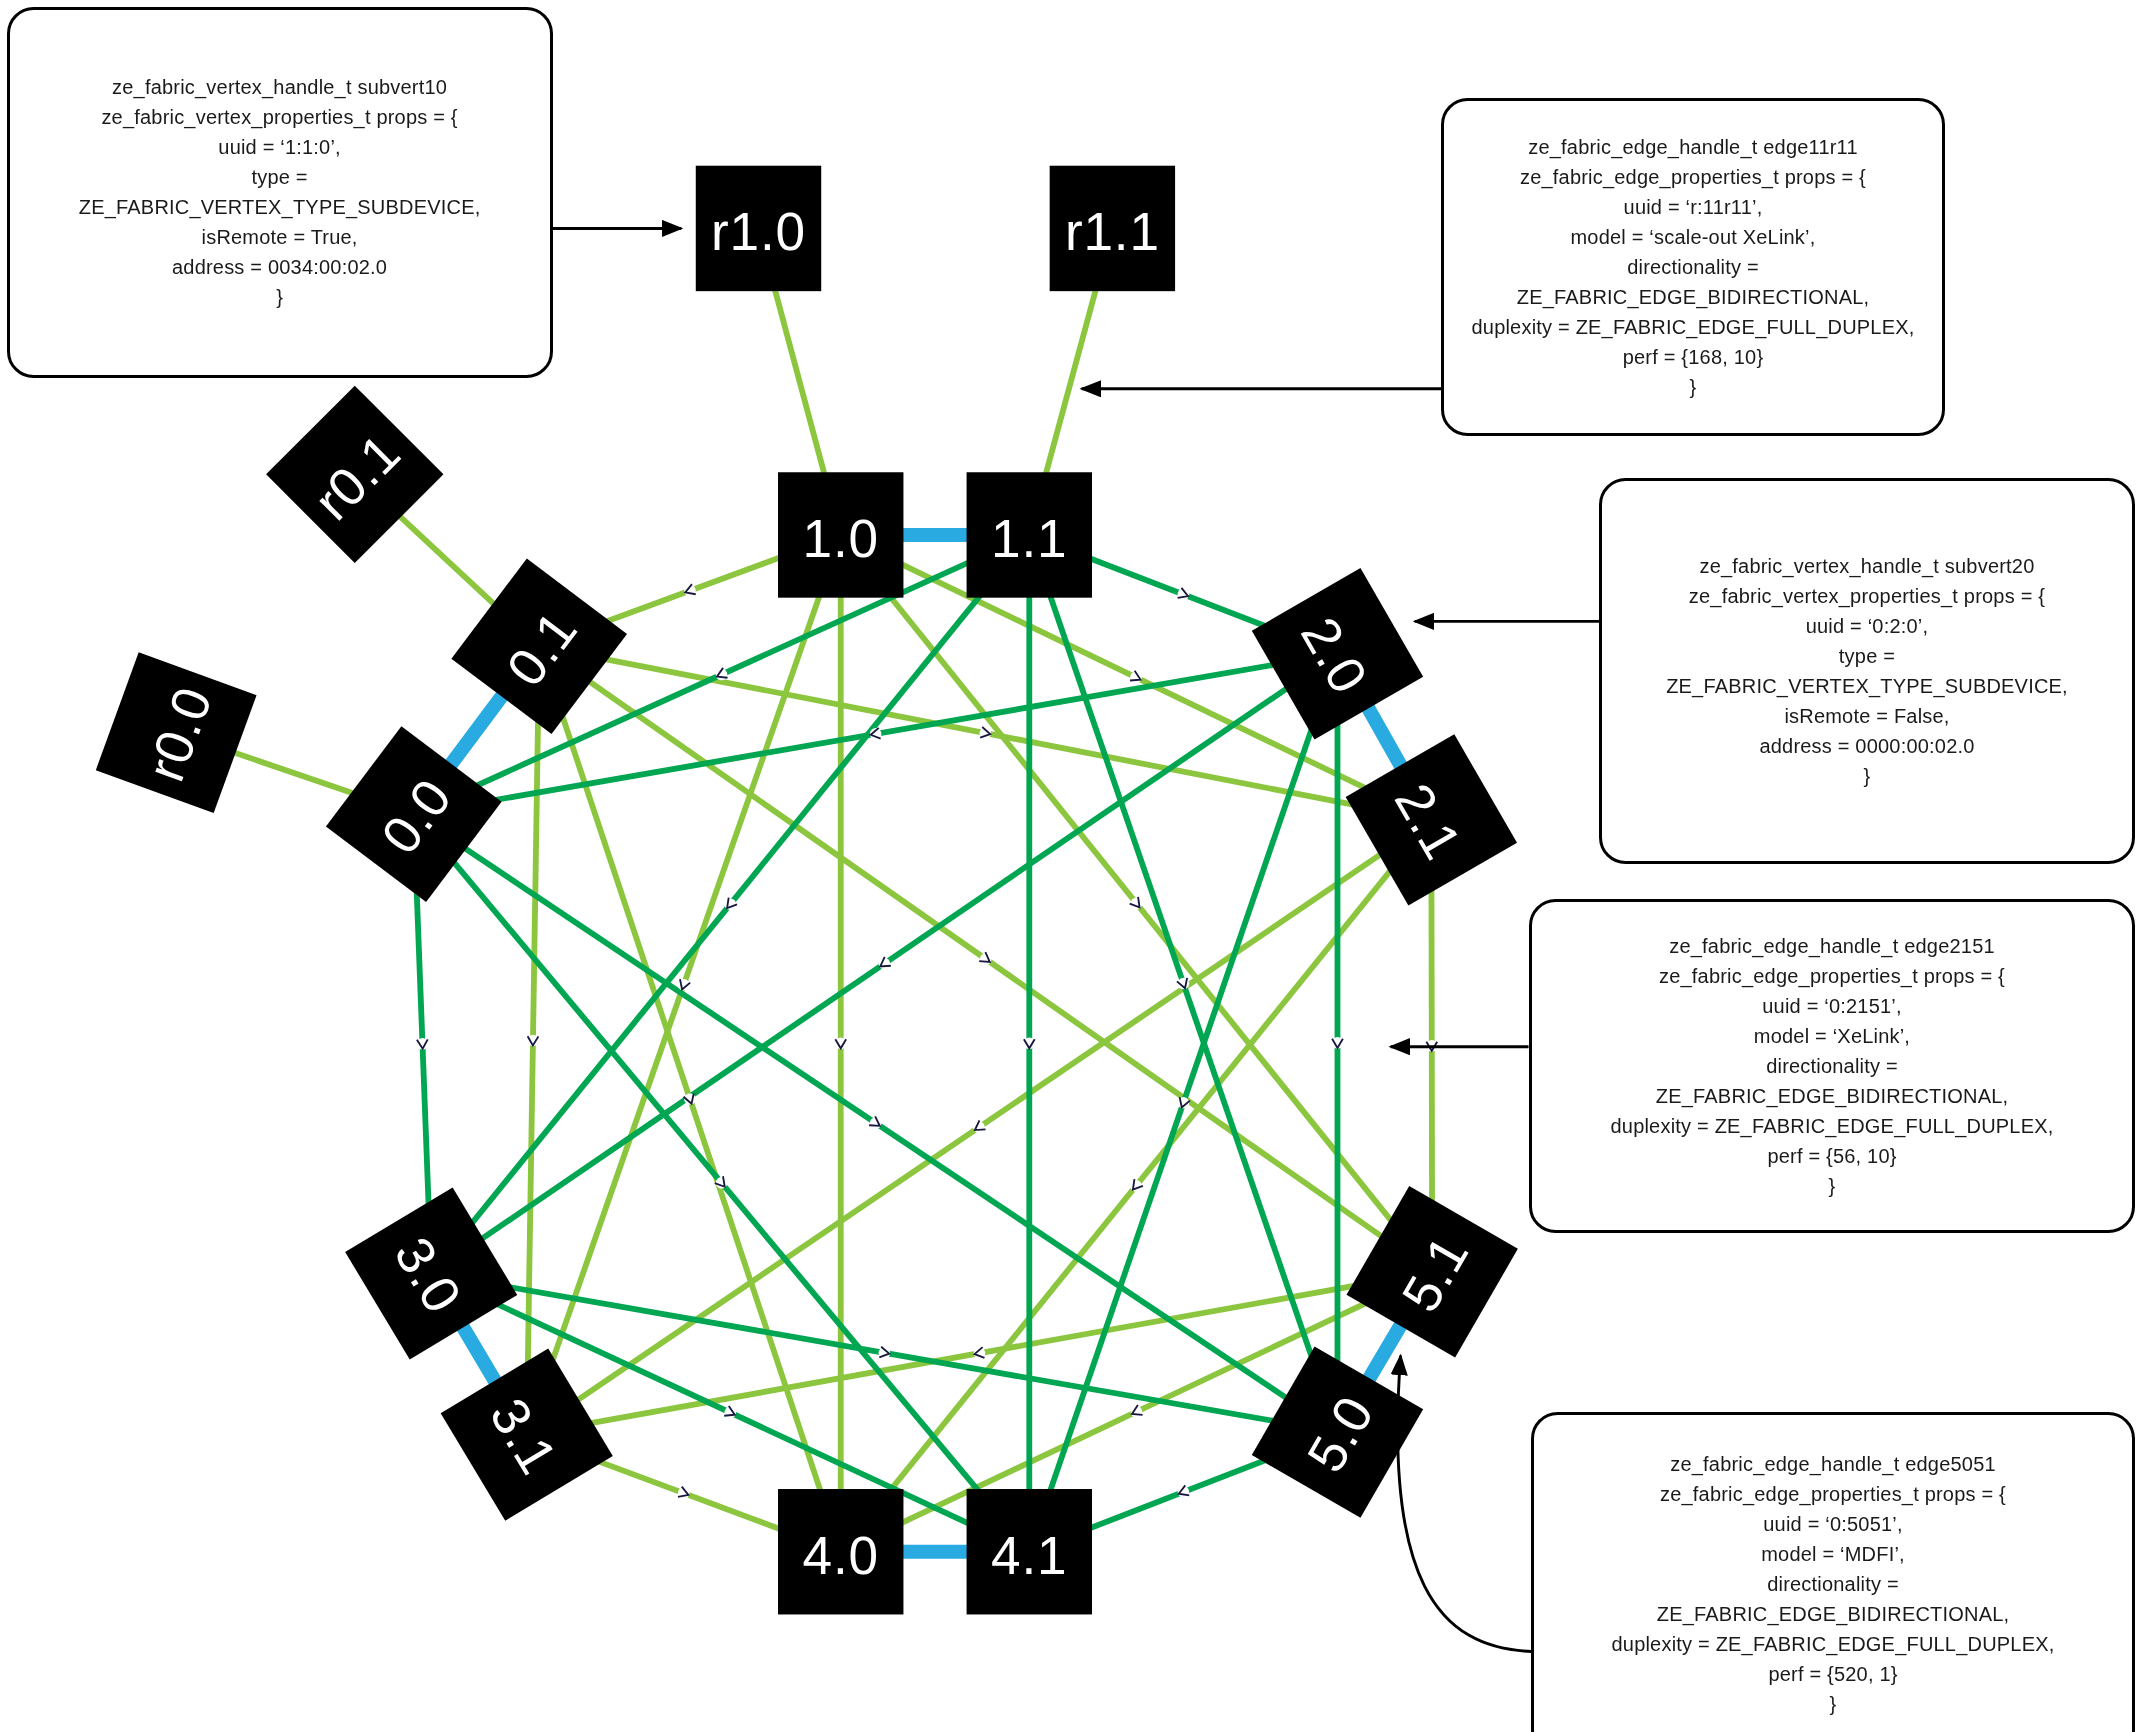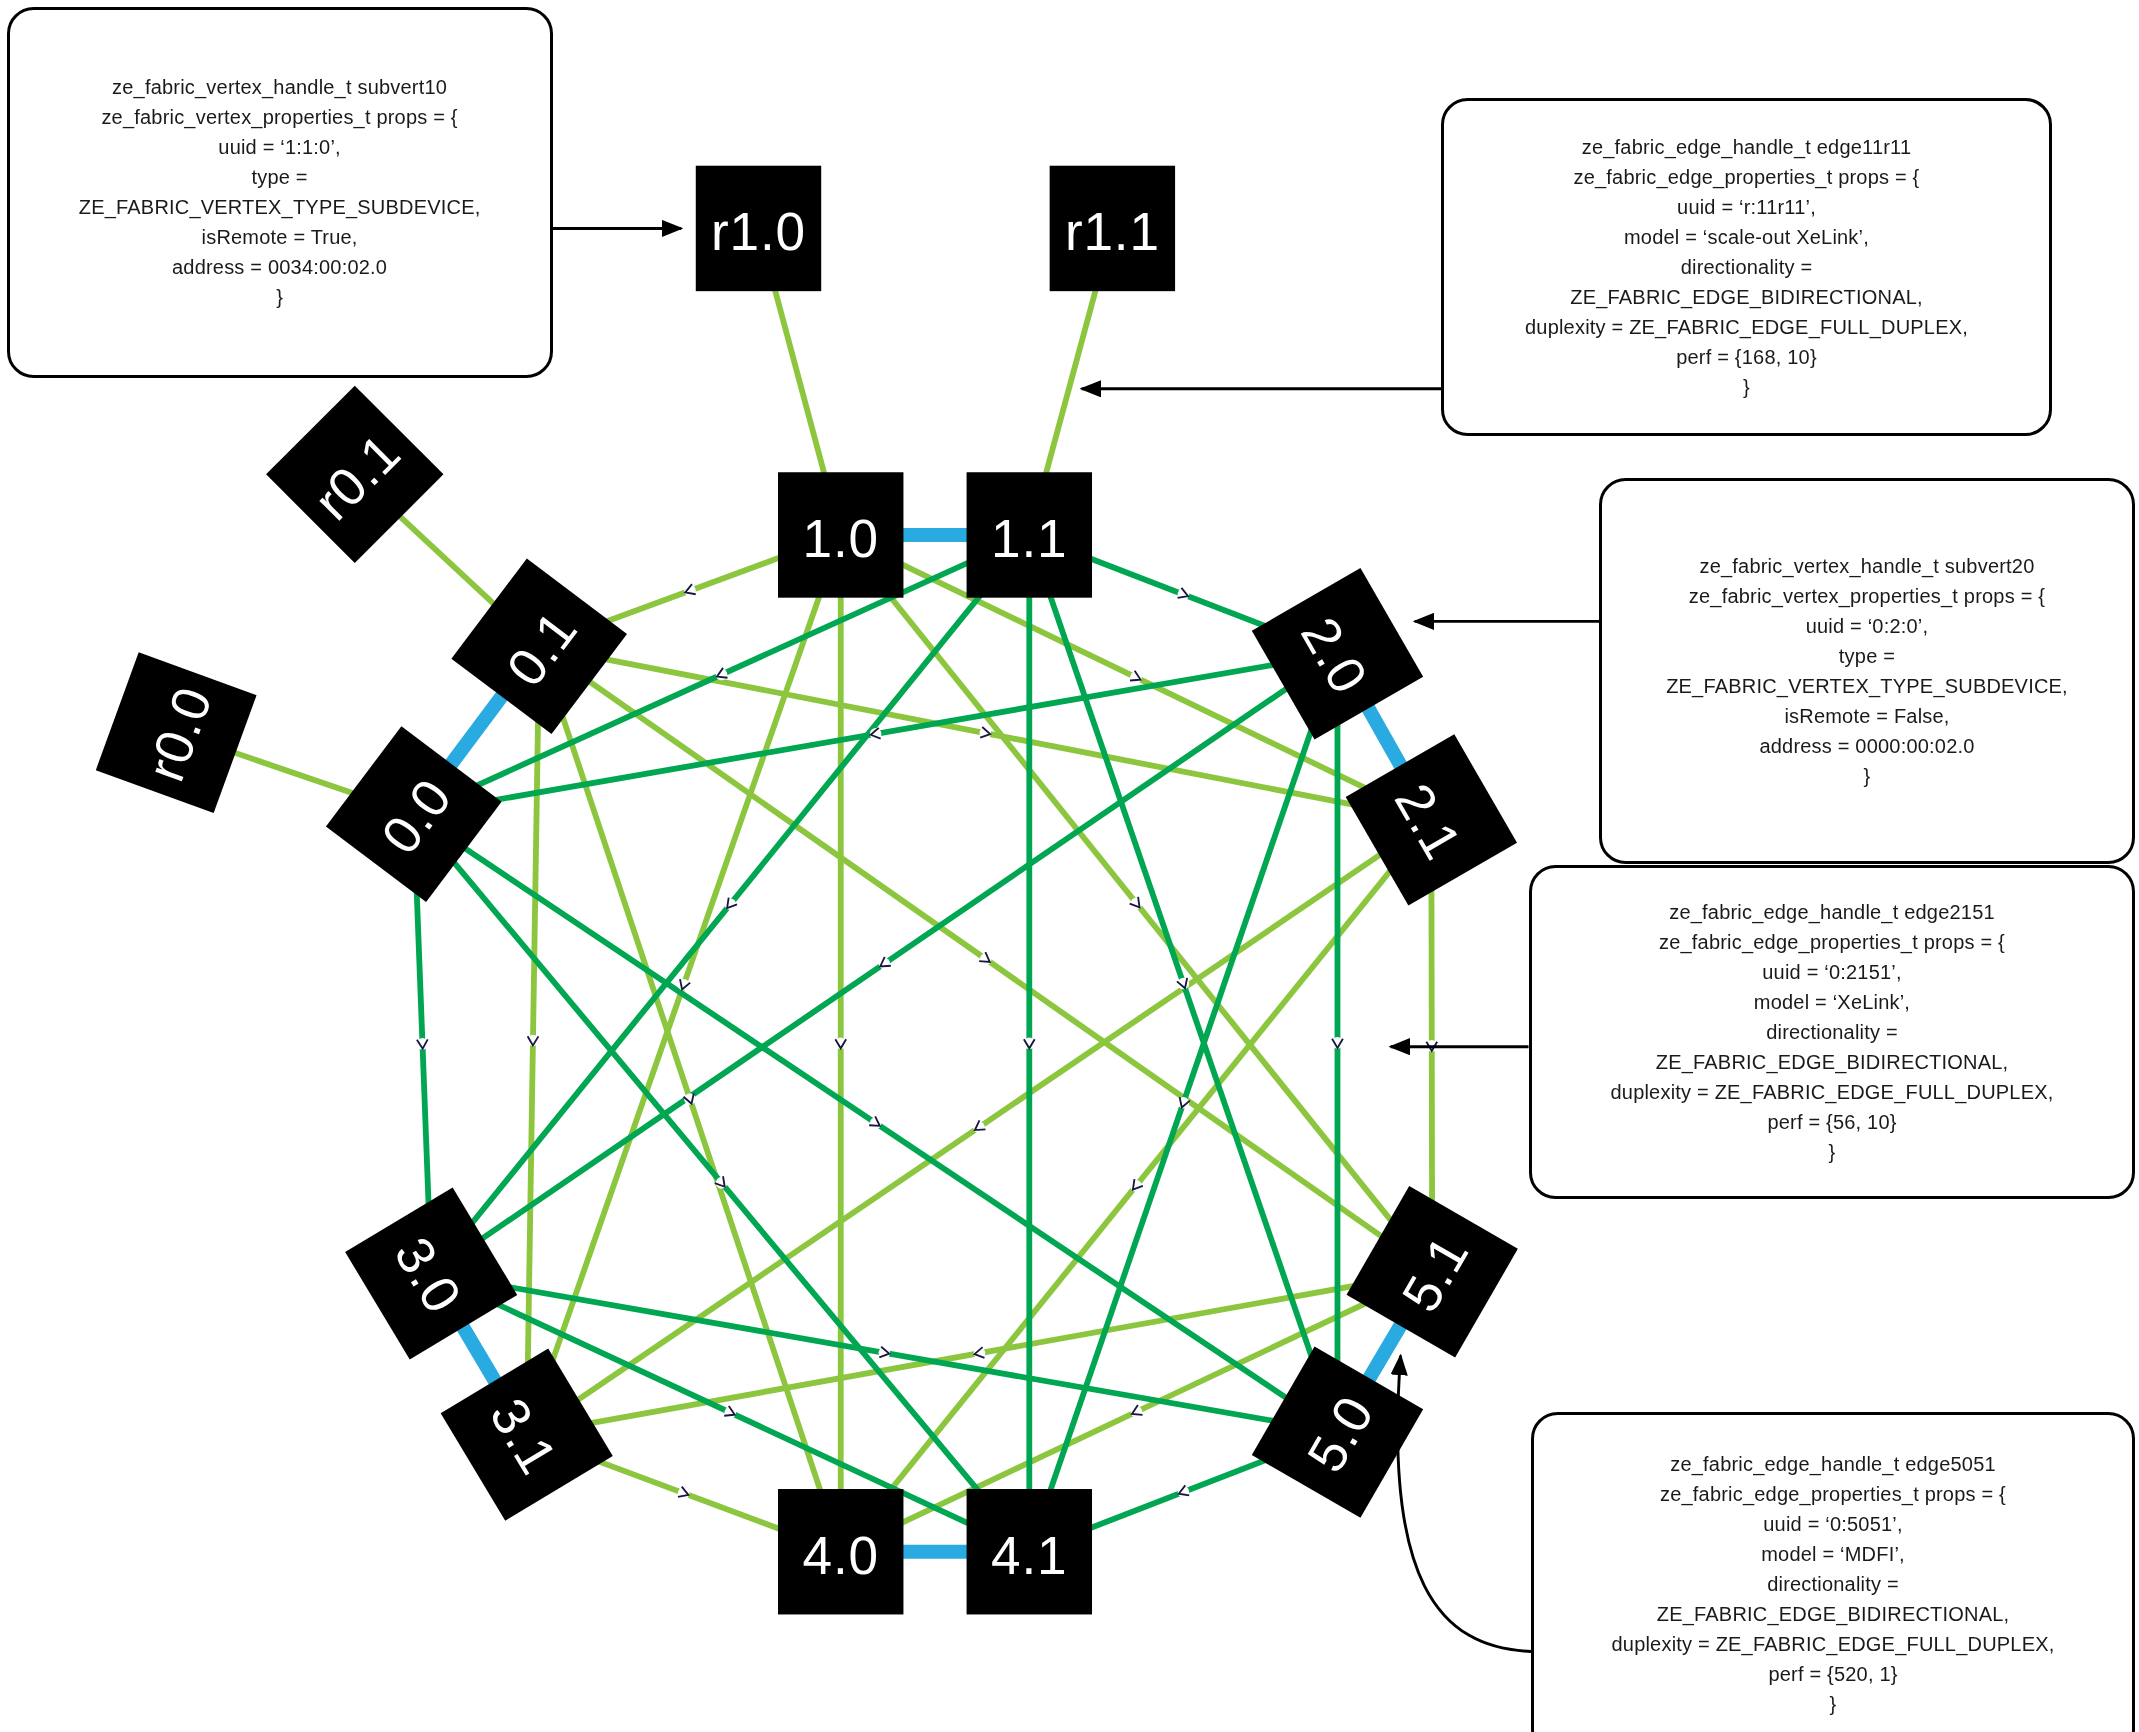--- a/index.html
+++ b/index.html
@@ -21,23 +21,23 @@
   }
   .callout .callout-text{
     white-space:pre-line;
     font-size:20px;
     line-height:1.5;
     font-weight:300;
     color:#1a1a1a;
     letter-spacing:0.2px;
   }
   #callout-subvert10{left:6.6px;   top:6.6px;    width:546px; height:371px;}
-  #callout-edge11r11{left:1441px;top:98px;  width:611px; height:338px;}
+  #callout-edge11r11{left:1441px;top:98px;  width:504px; height:338px;}
   #callout-subvert20{left:1599px;top:478px;  width:536px; height:386px;text-align:center;}
-  #callout-edge2151 {left:1529px;top:865px; width:606px; height:334px;}
+  #callout-edge2151 {left:1529px;top:899px; width:606px; height:334px;}
   #callout-edge5051 {left:1531px;top:1412px; width:604px; height:344px;}
 </style>
 </head>
 <body>
 
 <div id="stage">
 
   <svg id="graph-svg" width="2140" height="1732" viewBox="0 0 2576 2085" xmlns="http://www.w3.org/2000/svg">
     <defs>
       <marker id="arrowhead" viewBox="0 0 10 8" refX="9" refY="4" markerWidth="26" markerHeight="21" markerUnits="userSpaceOnUse" orient="auto">

